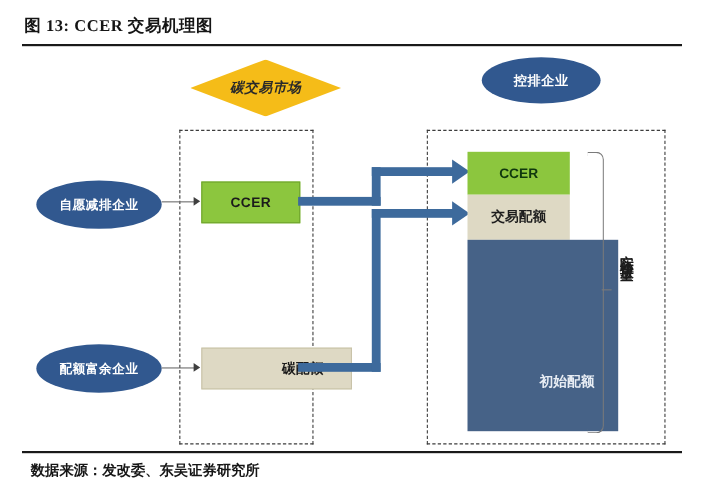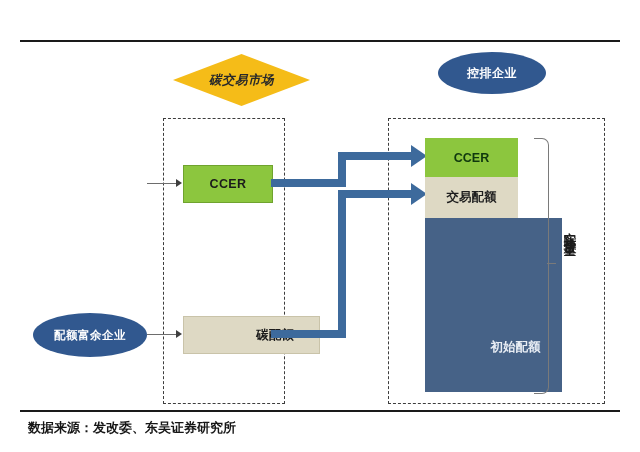--- a/index.html
+++ b/index.html
@@ -97,30 +97,32 @@
            position:relative;flex:0 0 auto;}
   .wm-logo::after{content:"";position:absolute;left:4px;top:9px;width:13px;height:0;
                   border-top:1.6px solid #3a3a3a;transform:rotate(-12deg);}
   .wm-text{font-size:14px;font-weight:bold;color:#262626;white-space:nowrap;letter-spacing:0;}
 </style>
 </head>
 <body>
 
 <div class="page">
 
+  <div class="fig-title">图 13: CCER 交易机理图</div>
   <div class="rule-top"></div>
 
   <div class="dashed-box" id="left-zone"></div>
   <div class="dashed-box" id="right-zone"></div>
 
   <div class="diamond-wrap">
     <div class="diamond-shape"></div>
     <div class="diamond-label">碳交易市场</div>
   </div>
 
+  <div class="ellipse" id="ellipse-voluntary">自愿减排企业</div>
   <div class="ellipse" id="ellipse-surplus">配额富余企业</div>
   <div class="ellipse" id="ellipse-controlled">控排企业</div>
 
   <div class="thin-arrow" id="thin-arrow-1"></div>
   <div class="thin-head" id="thin-head-1"></div>
   <div class="thin-arrow" id="thin-arrow-2"></div>
   <div class="thin-head" id="thin-head-2"></div>
 
   <div class="flowbox" id="box-ccer-left">CCER</div>
   <div class="flowbox" id="box-quota-left">碳配额</div>

